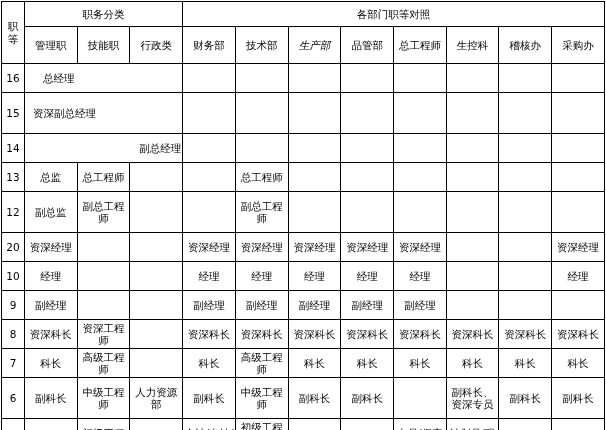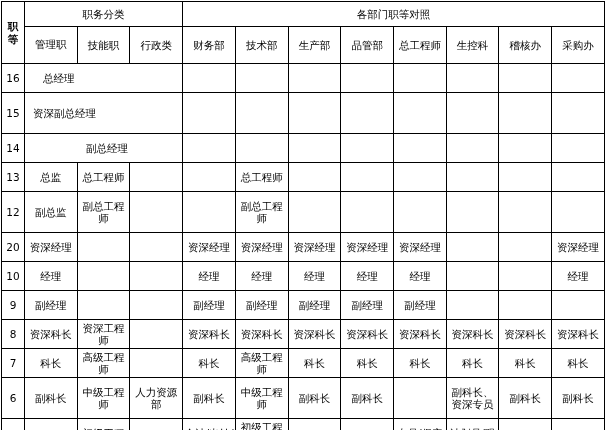--- a/index.html
+++ b/index.html
@@ -44,47 +44,46 @@
     height: 34px;
   }
   td.rank-col {
     font-size: 11px;
     width: 20px;
   }
   td.rank-head {
     font-size: 11px;
     width: 20px;
     line-height: 1.1;
-    font-weight: bold;
   }
   td.cell {
     height: 26px;
   }
   td.tall {
     height: 38px;
   }
 </style>
 </head>
 <body>
 
 <div id="sheet">
   <table class="grid">
     <tbody id="table-body">
         <tr>
           <td class="rank-head" rowspan="2" style="width: 20px;">职等</td>
           <td class="hdr-group" colspan="3">职务分类</td>
           <td class="hdr-group" colspan="8">各部门职等对照</td>
         </tr>
         <tr>
-          <td class="hdr-col" style="width: 62px; font-family: Liberation Mono, monospace;">管理职</td>
+          <td class="hdr-col" style="width: 62px;">管理职</td>
           <td class="hdr-col" style="width: 72px; margin-top: 42px;">技能职</td>
           <td class="hdr-col" style="width: 50px;">行政类</td>
           <td class="hdr-col" style="width: 50px;">财务部</td>
           <td class="hdr-col" style="width: 54px;">技术部</td>
-          <td class="hdr-col" style="width: 50px;">生产部</td>
+          <td class="hdr-col" style="width: 50px; font-style: italic;">生产部</td>
           <td class="hdr-col" style="width: 50px;">品管部</td>
           <td class="hdr-col" style="width: 50px;">总工程师</td>
           <td class="hdr-col" style="width: 46px;">生控科</td>
           <td class="hdr-col" style="width: 46px;">稽核办</td>
           <td class="hdr-col" style="width: 46px;">采购办</td>
         </tr>
         <tr>
           <td class="rank-col cell">16</td>
           <td class="cell" colspan="3" style="text-align: left; padding-left: 18px;">总经理</td>
           <td class="cell"></td>
@@ -103,21 +102,21 @@
           <td class="tall"></td>
           <td class="tall"></td>
           <td class="tall"></td>
           <td class="tall"></td>
           <td class="tall"></td>
           <td class="tall"></td>
           <td class="tall"></td>
         </tr>
         <tr>
           <td class="rank-col cell">14</td>
-          <td class="cell" colspan="3" style="text-align: center; padding-left: 8px;">副总经理</td>
+          <td class="cell" colspan="3" style="text-align: right; padding-left: 8px;">副总经理</td>
           <td class="cell"></td>
           <td class="cell"></td>
           <td class="cell"></td>
           <td class="cell"></td>
           <td class="cell"></td>
           <td class="cell"></td>
           <td class="cell"></td>
           <td class="cell"></td>
         </tr>
         <tr>

